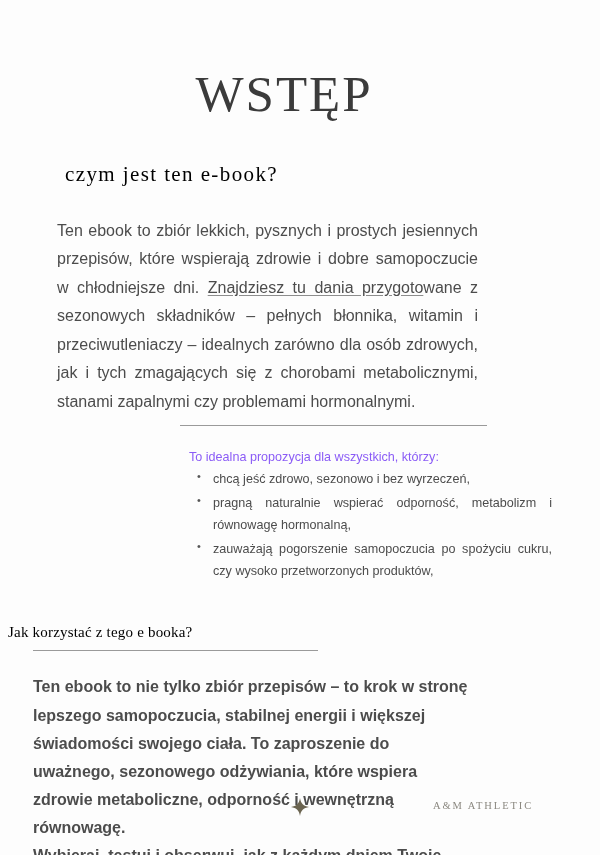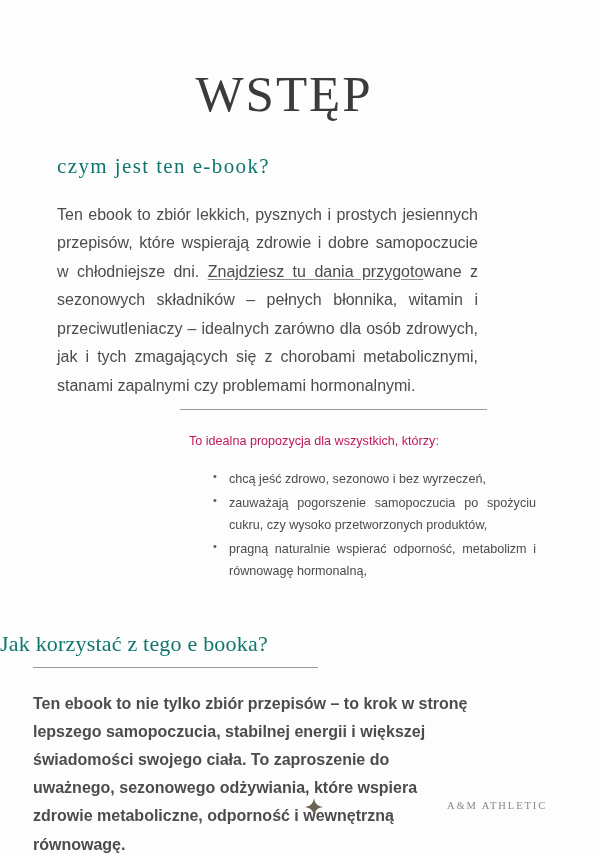--- a/index.html
+++ b/index.html
@@ -32,37 +32,37 @@
     font-weight: 400;
     margin: 0;
     padding-top: 68px;
     line-height: 1.05;
   }
 
   
   .sec-head {
     font-family: "Liberation Serif", serif;
     font-weight: 400;
-    color: #0f766e;
-    margin: 0;
+    color: #000000;
+    margin: 8px;
     line-height: 1.2;
   }
   .sec-head-1 {
     font-size: 21px;
     letter-spacing: 1.4px;
     padding-left: 57px;
     padding-top: 32px;
   }
   .sec-head-2 {
     font-size: 21px;
     letter-spacing: 0.2px;
     padding-left: 189px;
   }
   .sec-head-3 {
-    font-size: 22px;
+    font-size: 15px;
     letter-spacing: 0.2px;
   }
 
   .rule {
     height: 1px;
     background: #9a9a9a;
     border: 0;
     margin: 0;
   }
   .rule-2 {
@@ -94,25 +94,25 @@
     text-decoration-color: #8d8d8d;
     text-underline-offset: 2px;
   }
 
   .list-intro {
     margin-left: 189px;
     margin-right: 12px;
     padding-top: 20px;
     font-size: 12.6px;
     line-height: 1.78;
-    color: #be185d;
+    color: #8b5cf6;
   }
 
   ul.audience-list {
-    margin: 16px;
+    margin: 0;
     padding-left: 211px;
     padding-right: 16px;
     list-style: none;
   }
   ul.audience-list li {
     position: relative;
     font-size: 12.6px;
     line-height: 1.78;
     color: #4c4c4c;
     text-align: justify;
@@ -136,21 +136,21 @@
     margin-right: 94px;
     padding-top: 22px;
     text-align: left;
     line-height: 1.76;
     font-weight: bold;
   }
 
   
   .footer {
     position: absolute;
-    left: 14px;
+    left: 0;
     right: 0;
     bottom: 36px;
     height: 22px;
   }
   .footer-star {
     position: absolute;
     left: 290px;
     top: 0px;
     width: 20px;
     height: 20px;
@@ -177,22 +177,22 @@
   <h2 class="sec-head sec-head-1">czym  jest  ten  e-book?</h2>
 
   <p class="body-para para-intro"><span>Ten ebook to zbiór lekkich, pysznych i prostych jesiennych przepisów, które wspierają zdrowie i dobre samopoczucie w chłodniejsze dni. </span><u>Znajdziesz tu dania przygoto</u><span>wane z sezonowych składników – pełnych błonnika, witamin i przeciwutleniaczy – idealnych zarówno dla osób zdrowych, jak i tych zmagających się z chorobami metabolicznymi, stanami zapalnymi czy problemami hormonalnymi.</span></p>
 
   <div class="rule rule-2"></div>
 
   <p class="body-para list-intro">To idealna propozycja dla wszystkich, którzy:</p>
 
   <ul class="audience-list">
     <li>chcą jeść zdrowo, sezonowo i bez wyrzeczeń,</li>
+    <li>pragną naturalnie wspierać odporność, metabolizm i równowagę hormonalną,</li>
     <li>zauważają pogorszenie samopoczucia po spożyciu cukru, czy wysoko przetworzonych produktów,</li>
-    <li>pragną naturalnie wspierać odporność, metabolizm i równowagę hormonalną,</li>
   </ul>
 
   <h2 class="sec-head sec-head-3" style="padding-top:33px;">Jak korzystać z tego e booka?</h2>
   <div class="rule rule-3"></div>
 
   <p class="body-para para-how" style="white-space: pre-line;">Ten ebook to nie tylko zbiór przepisów – to krok w stronę lepszego samopoczucia, stabilnej energii i większej świadomości swojego ciała. To zaproszenie do uważnego, sezonowego odżywiania, które wspiera zdrowie metaboliczne, odporność i wewnętrzną równowagę.
 Wybieraj, testuj i obserwuj, jak z każdym dniem Twoje ciało odzyskuje lekkość, a energia i dobre samopoczucie stają się Twoją codziennością.</p>
 
   <div class="footer">
     <span class="footer-star">

